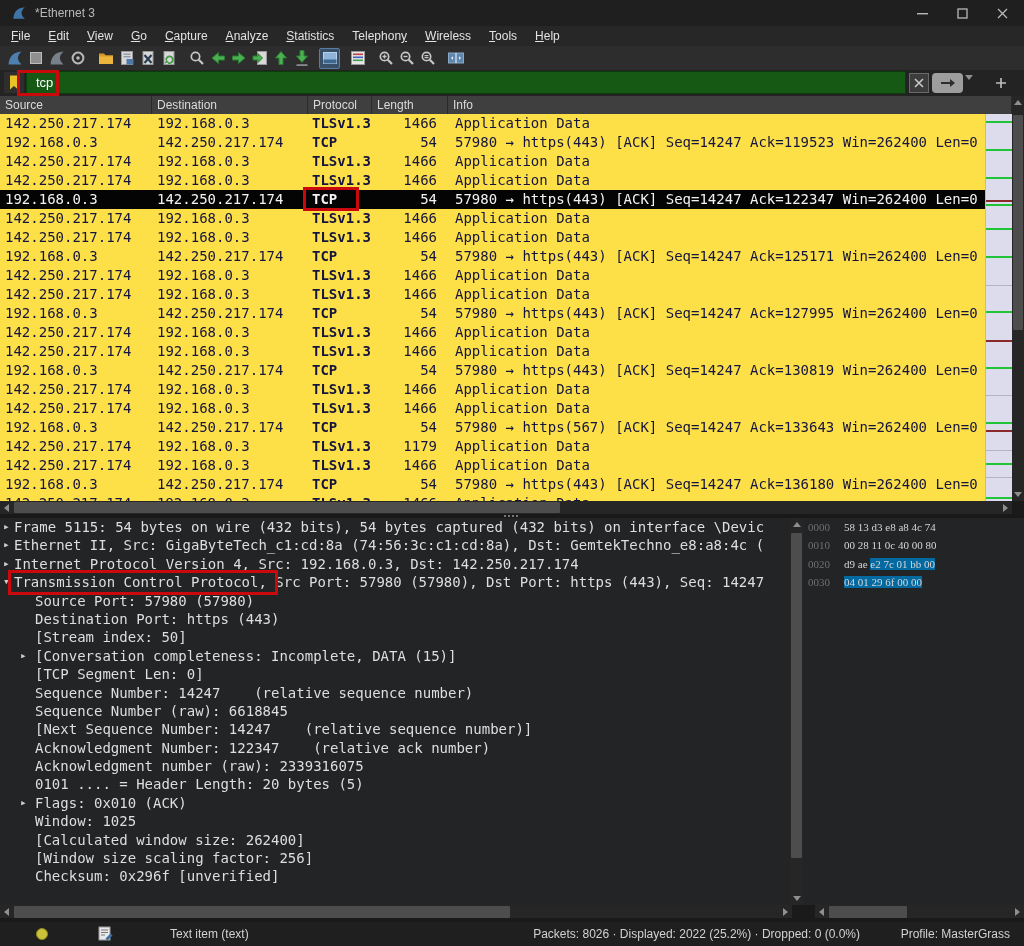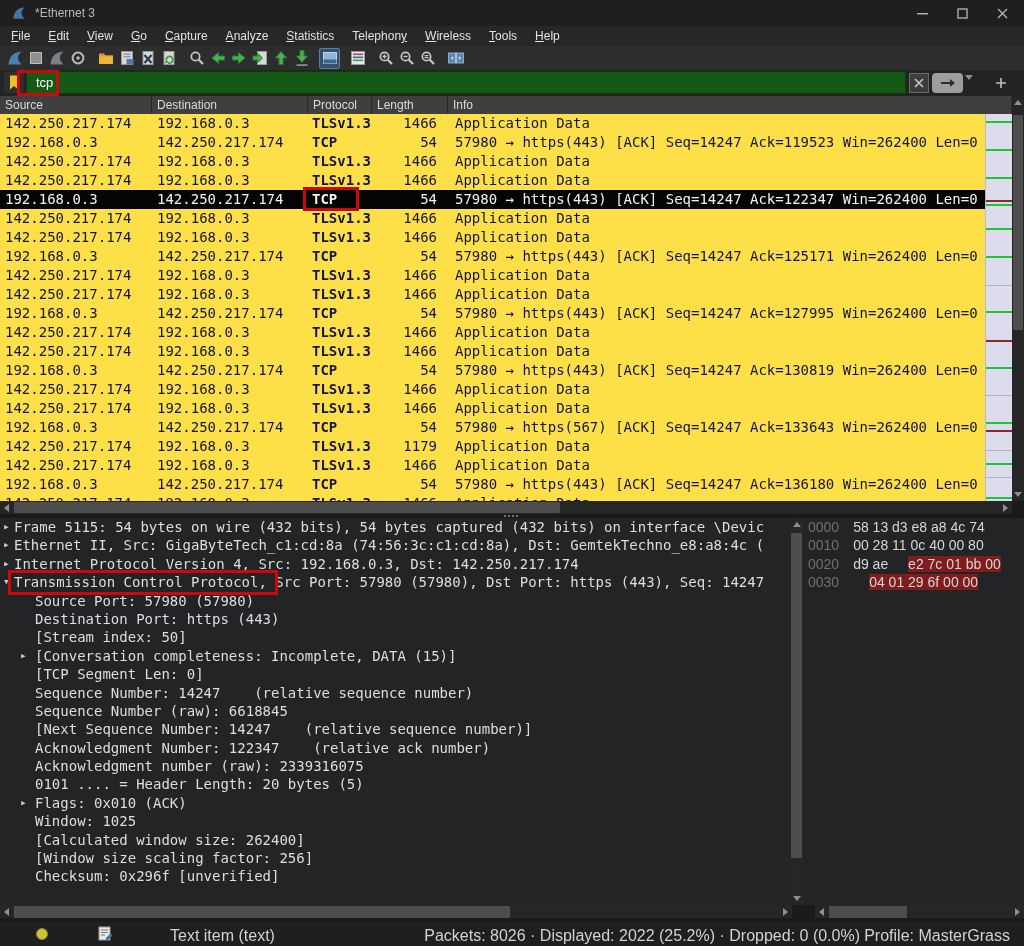--- a/index.html
+++ b/index.html
@@ -81,30 +81,30 @@
   
   #bottom { position:absolute; top:518px; left:0; right:0; height:387px; background:#222426; }
   #detail-lines { position:absolute; top:0; left:0; width:790px; height:387px; overflow:hidden;
                   font-family:"DejaVu Sans Mono", monospace; font-size:14px; color:#dedede; }
   .dline { position:relative; height:18.4px; line-height:18.4px; white-space:pre; overflow:hidden; }
   .dline.ind0 { padding-left:14px; } .dline.ind1 { padding-left:35px; }
   .arr { position:absolute; top:0; font-size:11px; color:#cfcfcf; }
   .ind0 .arr { left:3px; } .ind1 .arr { left:20px; }
 
   #hex-rows { position:absolute; top:0; left:808px; width:216px; height:387px; overflow:hidden;
-              font-family:Liberation Sans, sans-serif; font-size:14px; color:#d6d6d6; }
+              font-family:Liberation Serif, serif; font-size:11px; color:#d6d6d6; }
   .hrow { height:18.4px; line-height:18.4px; white-space:pre; }
   .hoff { color:#6f6f6f; padding-right:14px; }
-  .hl { background:#7f1d1d;margin-left:16px; }
+  .hl { background:#0369a1; }
 
   #bottom-gap { position:absolute; top:387px; left:792px; width:23px; height:14px; background:#1a1a1a; }
 
   
   #statusbar { position:absolute; top:922px; left:0; right:0; height:24px; background:#1f1f1f;
-               color:#d2d2d2; font-size:16px; }
+               color:#d2d2d2; font-size:12px; }
   #expert-dot { position:absolute; left:36px; top:6px; width:12px; height:12px; border-radius:50%;
                 background:#cbc23a; border:1px solid #8f8a1e; }
   #note-icon { position:absolute; left:98px; top:4px; }
   #status-item { position:absolute; left:170px; top:5px; }
   #status-counts { position:absolute; right:164px; top:5px; }
   #status-profile { position:absolute; right:14px; top:5px; }
 
   
   .ann { position:absolute; border:3px solid #c9090b; z-index:50; pointer-events:none; }
   #ann-filter { left:17px; top:70px; width:42px; height:26px; }

